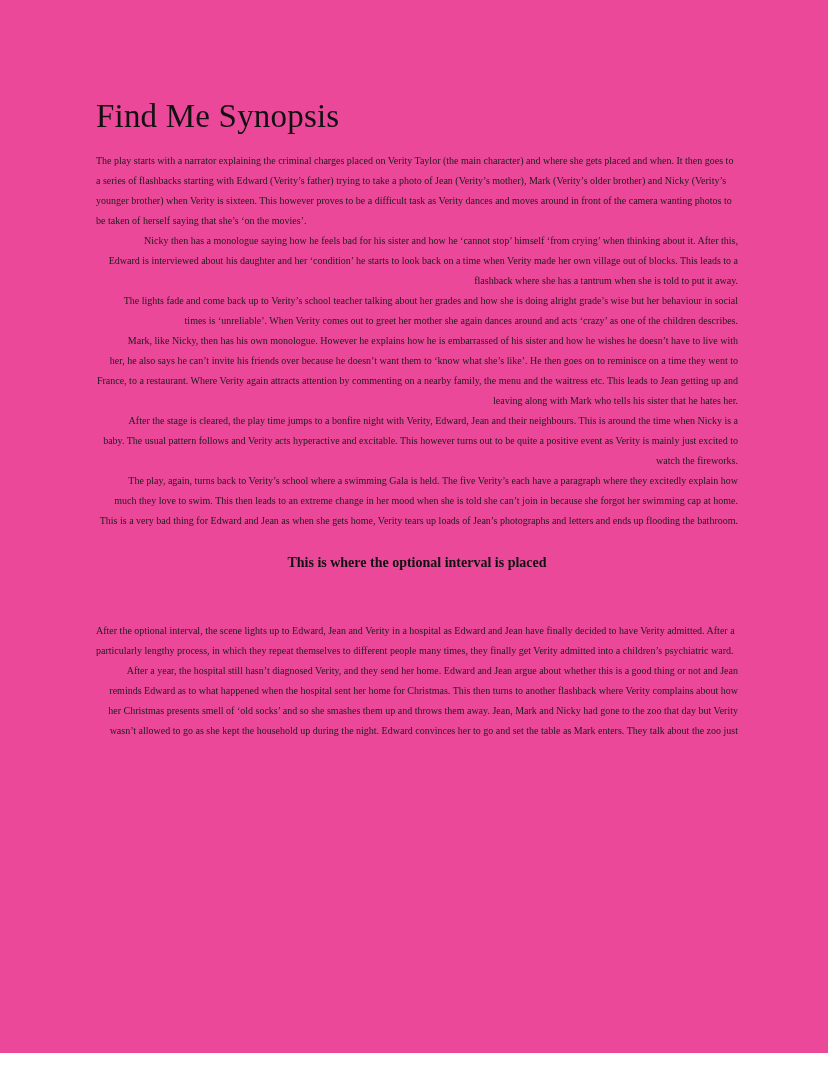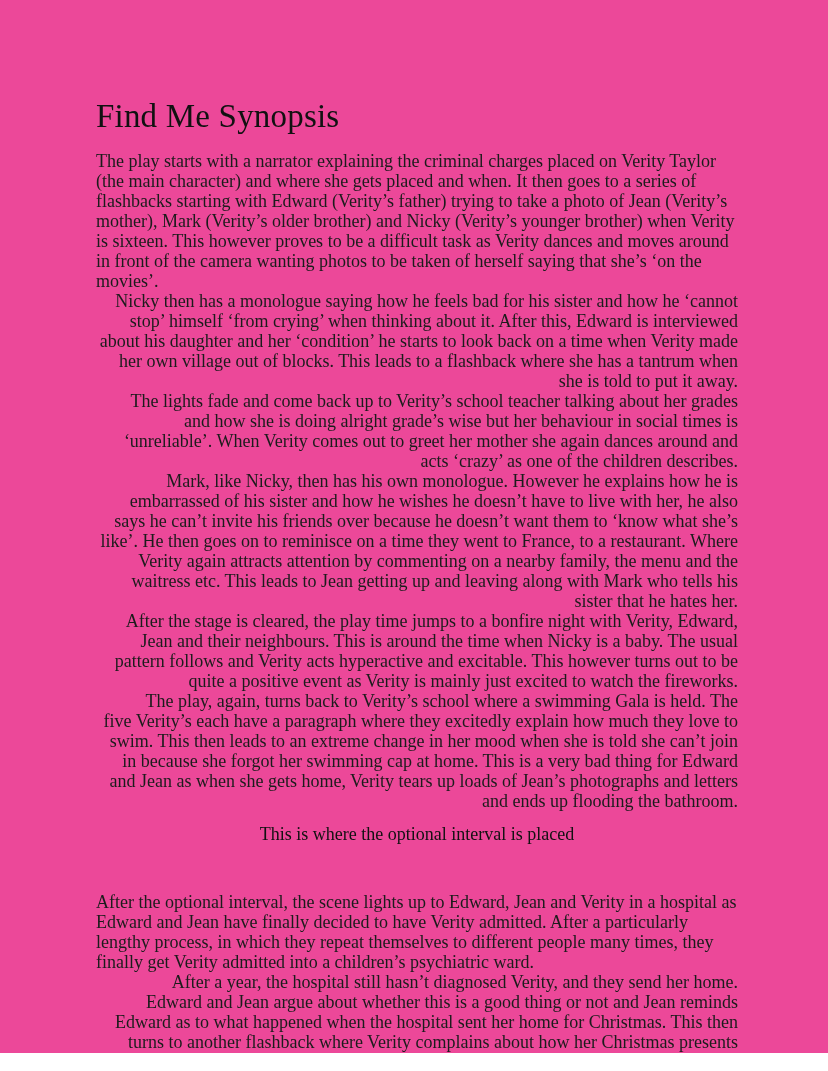--- a/index.html
+++ b/index.html
@@ -22,37 +22,37 @@
     width: 642px;
   }
   .doc-title {
     font-size: 33px;
     font-weight: 400;
     letter-spacing: 0.2px;
     color: #111111;
     margin-bottom: 16px;
   }
   .body-text p {
-    font-size: 18px;
+    font-size: 10px;
     line-height: 20px;
     color: #1c1c1c;
     text-align: left;
     margin: 0;
   }
   .body-text p.indent {
     text-indent: 18px;
     text-align: right;
   }
   .interval-note {
-    font-size: 18px;
+    font-size: 14px;
     line-height: 20px;
-    font-weight: 400;
+    font-weight: 700;
     text-align: center;
     color: #111111;
-    margin-top: 13px;
+    margin-top: 22px;
     margin-bottom: 48px;
   }
 </style>
 </head>
 <body>
 
 <div class="page">
   <div class="content">
 
     <h1 class="doc-title">Find Me Synopsis</h1>

